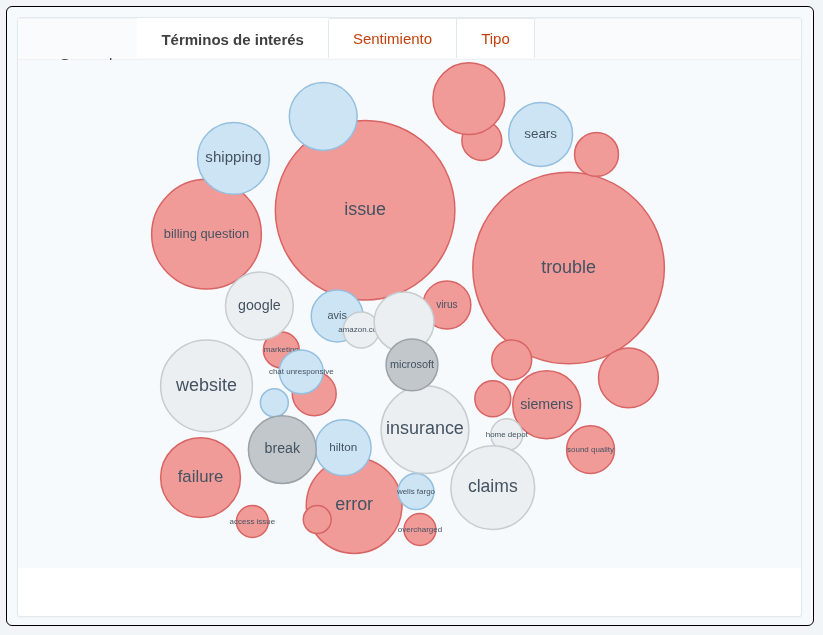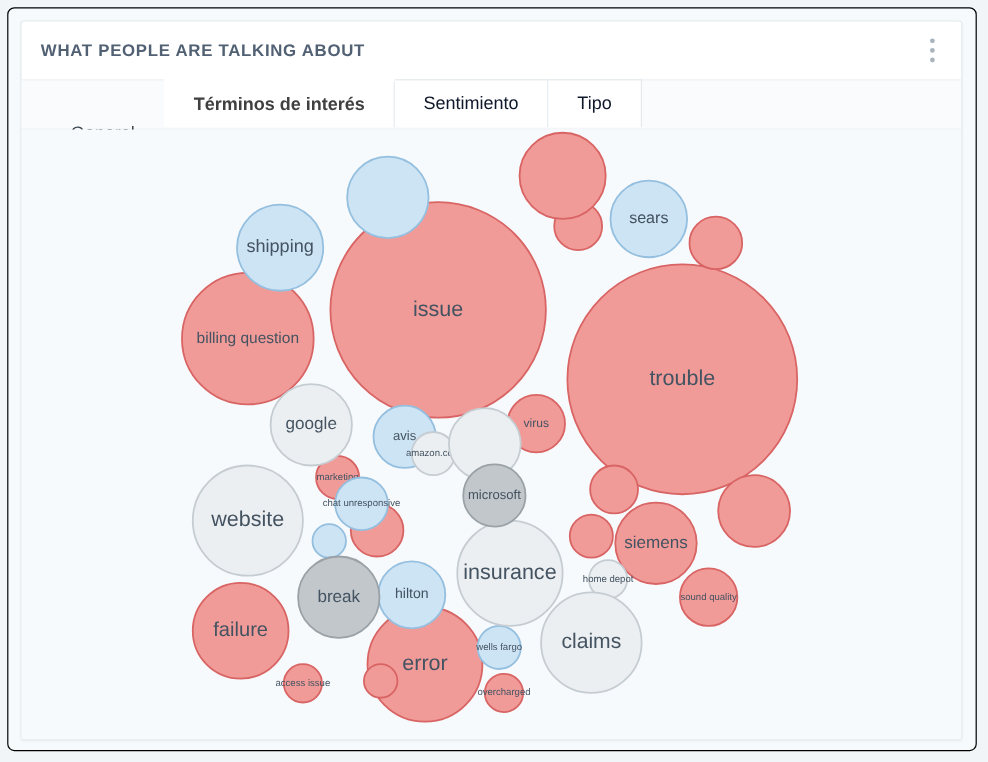--- a/index.html
+++ b/index.html
@@ -74,21 +74,21 @@
     padding-left: 16px;
     background: #f9fbfc;
     border-top: 1px solid #eef2f5;
     border-bottom: 1px solid #eef2f5;
   }
   .tab {
     display: flex;
     align-items: center;
     padding: 0 24px;
     font-size: 15px;
-    color: #0f172a;
+    color: #c2410c;
     border: 1px solid #e3e9ed;
     border-bottom: none;
     border-left: none;
     background: #ffffff;
     box-sizing: border-box;
     position: relative;
     top: -1px;
     cursor: pointer;
     white-space: nowrap;
   }
@@ -129,28 +129,20 @@
     font-family: "Segoe UI", Arial, sans-serif;
     pointer-events: none;
   }
 </style>
 </head>
 <body>
 
 <div class="frame">
   <div class="card">
 
-    <div class="card-header">
-      <div class="card-title">WHAT PEOPLE ARE TALKING ABOUT</div>
-      <div class="menu-icon">
-        <span></span>
-          <span></span>
-          <span></span>
-      </div>
-    </div>
 
     <div class="tabs">
       <div class="tab first inactive-first">General</div>
       <div class="tab active">Términos de interés</div>
       <div class="tab">Sentimiento</div>
       <div class="tab">Tipo</div>
     </div>
 
     <div class="chart-area">
       <svg viewBox="0 0 785 508" id="bubble-svg">

